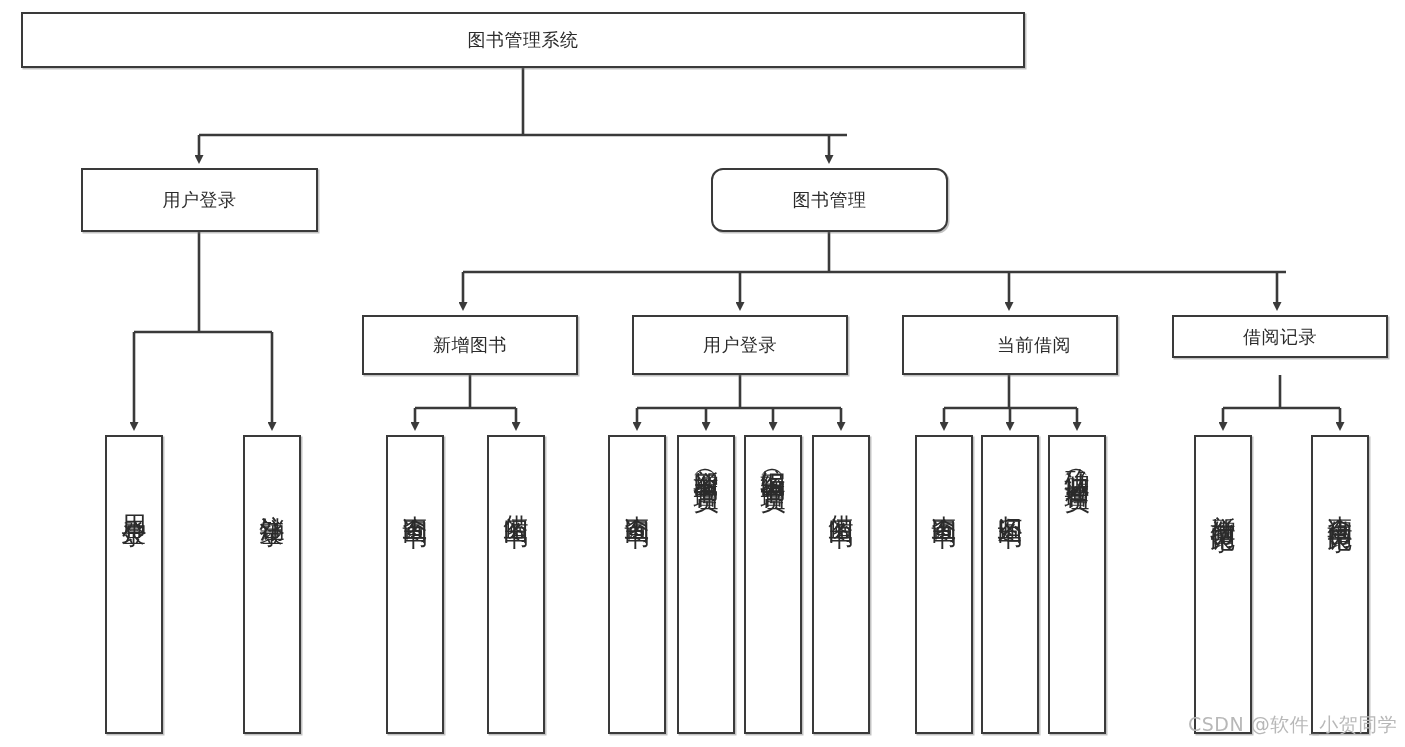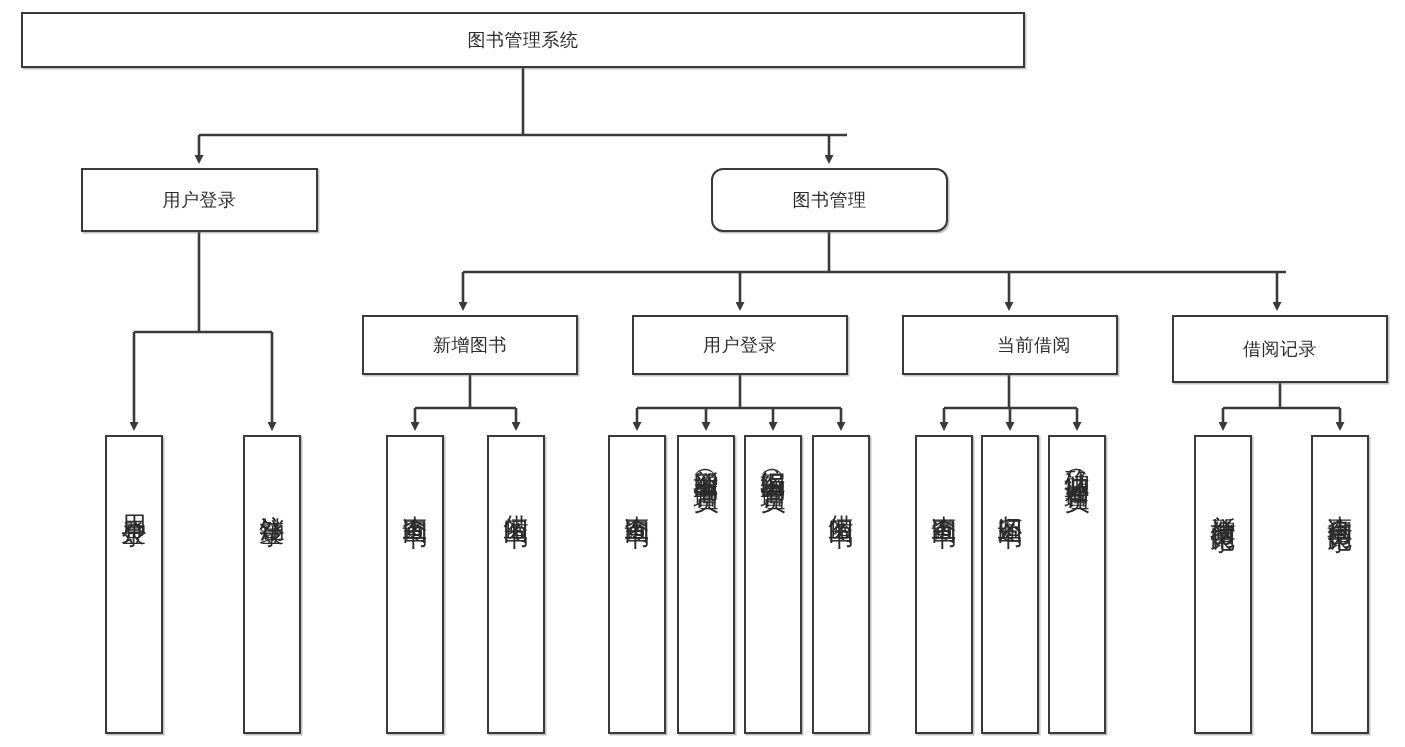--- a/index.html
+++ b/index.html
@@ -140,21 +140,21 @@
 
   <div class="node horiz" style="left:362px; top:315px; width:216px; height:60px;">
     <span class="label">新增图书</span>
   </div>
   <div class="node horiz" style="left:632px; top:315px; width:216px; height:60px;">
     <span class="label">用户登录</span>
   </div>
   <div class="node horiz" style="left:902px; top:315px; width:216px; height:60px;padding-left:48px;">
     <span class="label">当前借阅</span>
   </div>
-  <div class="node horiz" style="left:1172px; top:315px; width:216px; height:68px;">
+  <div class="node horiz" style="left:1172px; top:315px; width:216px; height:43px;">
     <span class="label">借阅记录</span>
   </div>
 
   <div class="node vert mid" style="left:105px; top:435px; width:58px; height:299px;">
     <span class="label">用户登录</span>
   </div>
   <div class="node vert mid" style="left:243px; top:435px; width:58px; height:299px;">
     <span class="label">注销登录</span>
   </div>
 
@@ -188,14 +188,15 @@
     <span class="label">确认归还（管理员）</span>
   </div>
 
   <div class="node vert mid" style="left:1194px; top:435px; width:58px; height:299px;">
     <span class="label">新增借阅记录</span>
   </div>
   <div class="node vert mid" style="left:1311px; top:435px; width:58px; height:299px;">
     <span class="label">查询借阅记录</span>
   </div>
 
+  <div id="watermark">CSDN @软件_小贺同学</div>
 
 </div>
 
 </body></html>

